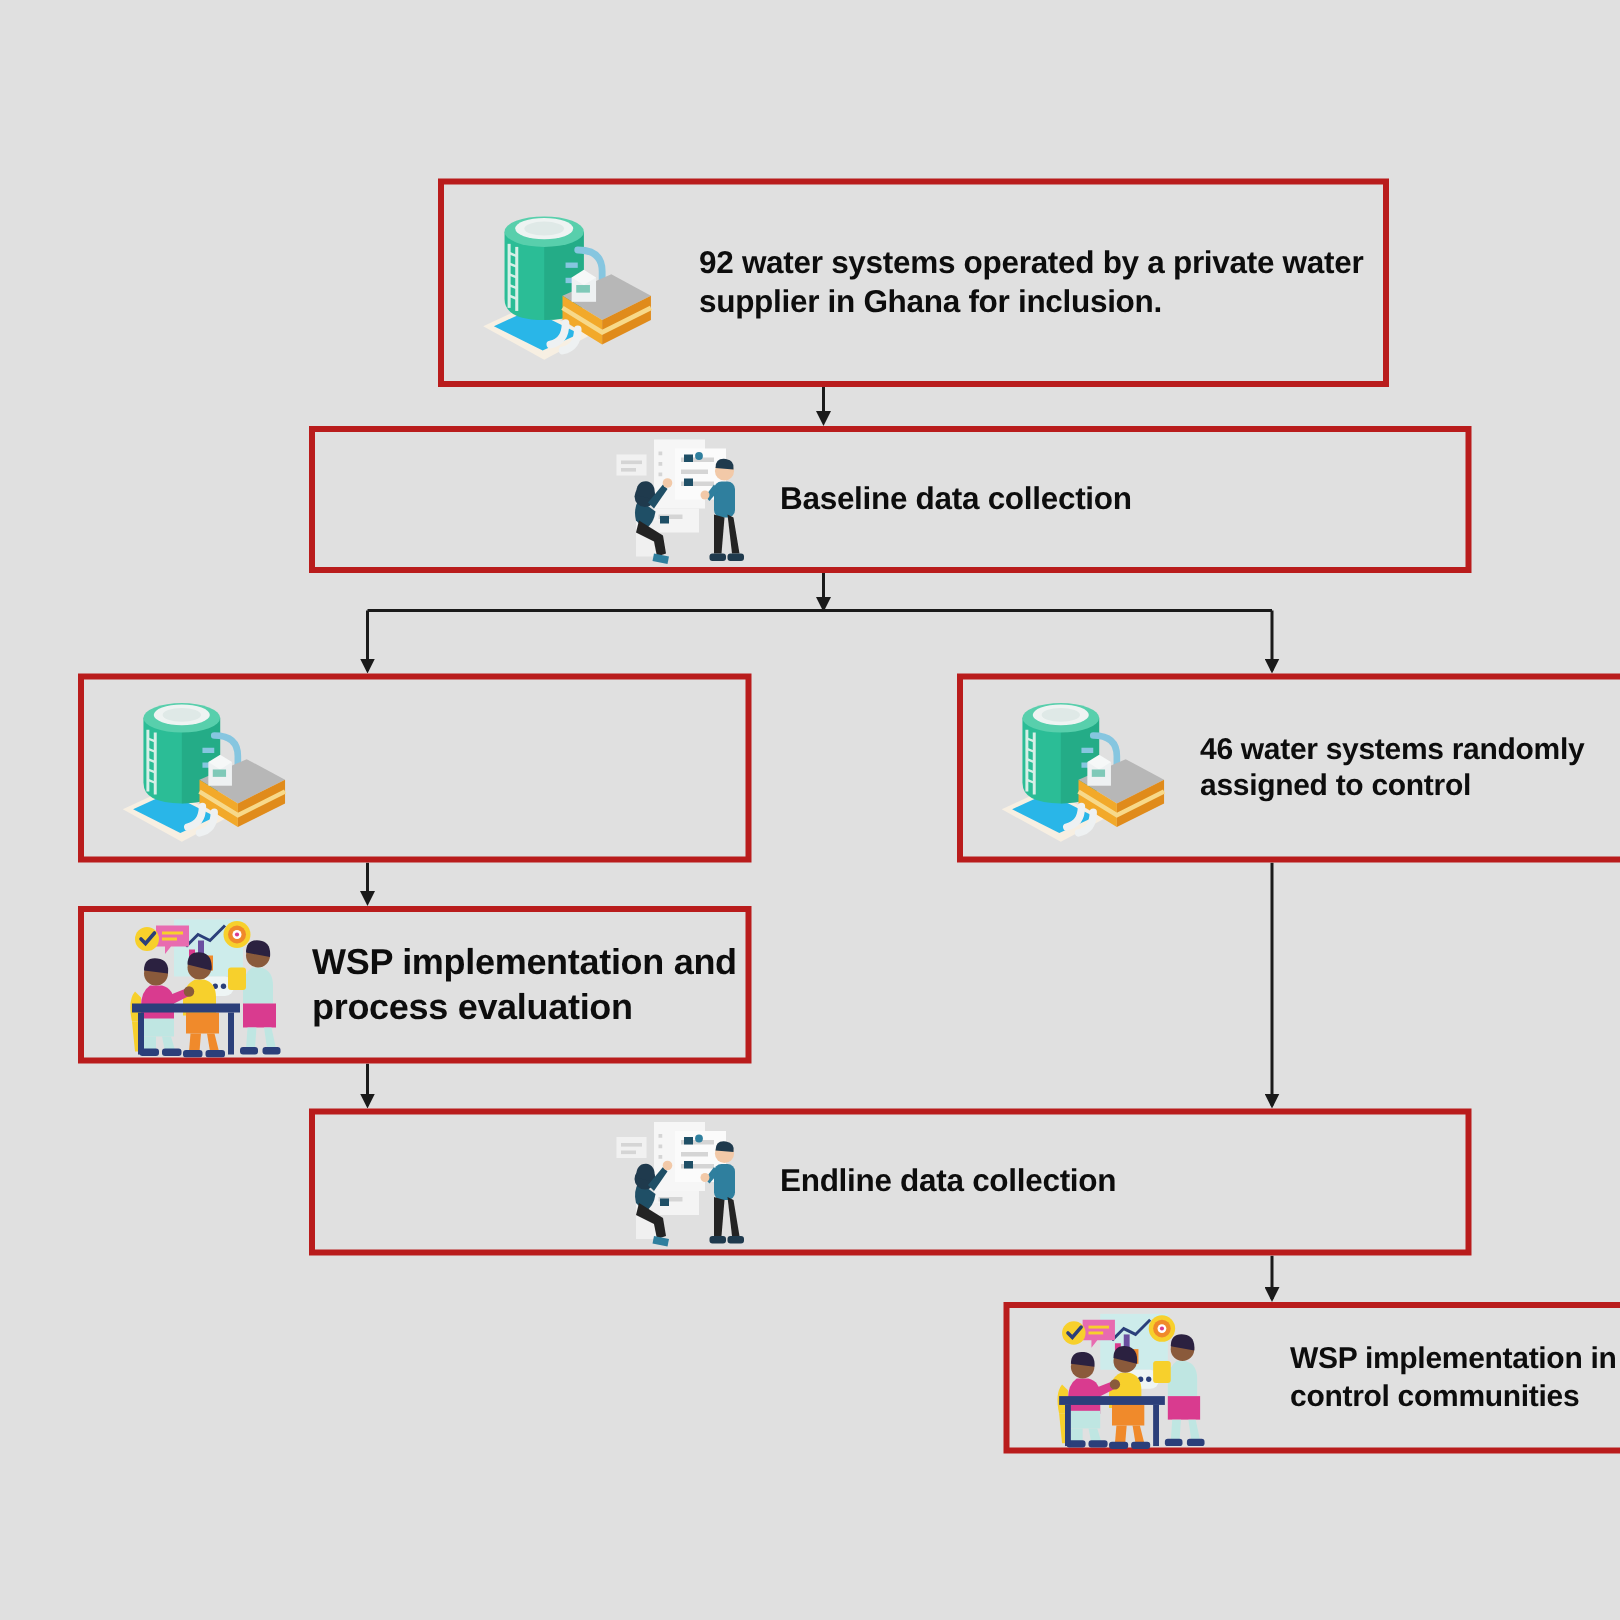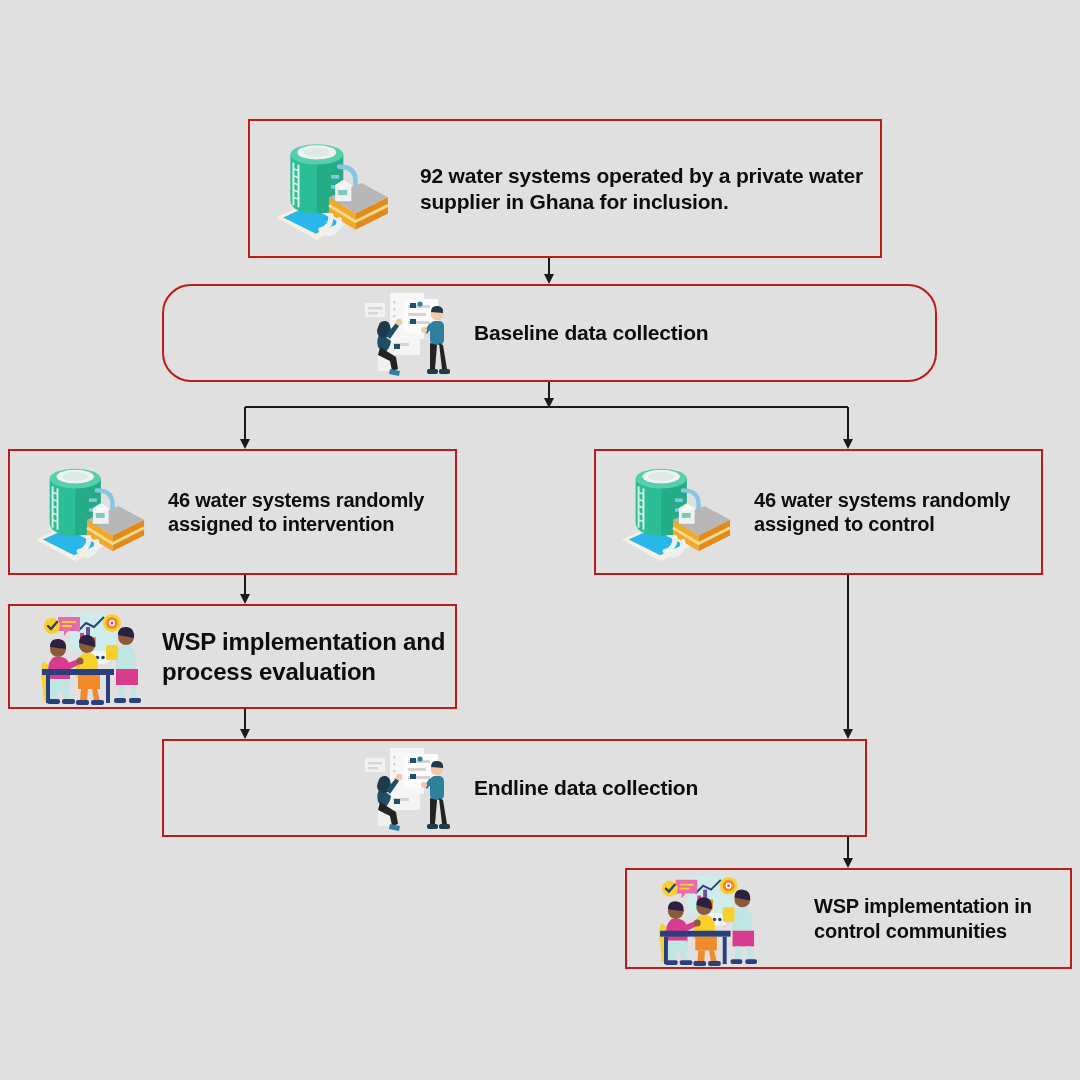--- a/index.html
+++ b/index.html
@@ -14,57 +14,58 @@
     overflow: hidden;
   }
   #stage {
     position: relative;
     width: 1080px;
     height: 1080px;
   }
   .node {
     position: absolute;
     box-sizing: border-box;
-    border: 2px solid #b91c1c;
+    border: 4px solid #b91c1c;
     background: #e0e0e0;
     display: flex;
     align-items: center;
+    margin-left: 44px;
   }
   .node .art {
     flex: 0 0 auto;
     position: relative;
   }
   .node .label {
     font-weight: bold;
     color: #0d0d0d;
     line-height: 1.22;
     letter-spacing: -0.2px;
   }
   
   #node-enrollment { left: 248px; top: 119px; width: 634px; height: 139px; }
   #node-enrollment .art { width: 122px; height: 122px; margin-left: 18px; }
   #node-enrollment .label { font-size: 21px; margin-left: 30px; }
 
-  #node-baseline { left: 162px; top: 284px; width: 775px; height: 98px; border-radius: 29px; }
+  #node-baseline { left: 162px; top: 284px; width: 775px; height: 98px; }
   #node-baseline .art { width: 100px; height: 92px; margin-left: 196px; }
   #node-baseline .label { font-size: 21px; margin-left: 14px; }
 
   #node-intervention { left: 8px; top: 449px; width: 449px; height: 126px; }
   #node-intervention .art { width: 122px; height: 118px; margin-left: 16px; }
   #node-intervention .label { font-size: 20px; margin-left: 20px; }
 
   #node-control { left: 594px; top: 449px; width: 449px; height: 126px; }
   #node-control .art { width: 122px; height: 118px; margin-left: 16px; }
   #node-control .label { font-size: 20px; margin-left: 20px; }
 
   #node-wsp-intervention { left: 8px; top: 604px; width: 449px; height: 105px; }
   #node-wsp-intervention .art { width: 108px; height: 96px; margin-left: 30px; }
   #node-wsp-intervention .label { font-size: 24px; margin-left: 14px; }
 
-  #node-endline { left: 162px; top: 739px; width: 705px; height: 98px; }
+  #node-endline { left: 162px; top: 739px; width: 775px; height: 98px; }
   #node-endline .art { width: 100px; height: 92px; margin-left: 196px; }
   #node-endline .label { font-size: 21px; margin-left: 14px; }
 
   #node-wsp-control { left: 625px; top: 868px; width: 447px; height: 101px; gap: 35px; }
   #node-wsp-control .art { width: 108px; height: 94px; margin-left: 30px; }
   #node-wsp-control .label { font-size: 20px; margin-left: 14px; }
 
   
   .conn {
     position: absolute;
@@ -228,21 +229,20 @@
         <path d="M60 68 L86 84 L86 100 L60 84 Z" fill="#f2a92a"></path>
         <path d="M86 84 L118 68 L118 84 L86 100 Z" fill="#e08b1b"></path>
         <path d="M60 76 L86 92 L118 76" stroke="#f7d98a" stroke-width="3" fill="none"></path>
         <rect x="66" y="56" width="16" height="16" fill="#eef1f2"></rect>
         <path d="M66 56 L74 51 L82 56 L74 61 Z" fill="#f6f8f8"></path>
         <rect x="69" y="61" width="9" height="5" fill="#7fc9b8"></rect>
         <path d="M62 86 Q62 98 52 100" stroke="#eef1f2" stroke-width="5" fill="none" stroke-linecap="round"></path>
         <path d="M70 90 Q70 102 60 104" stroke="#eef1f2" stroke-width="5" fill="none" stroke-linecap="round"></path>
       </svg>
     </div>
-    <div class="label">46 water systems randomly assigned to intervention</div>
   </div>
 
   <div class="node" id="node-control">
     <div class="art">
       <svg viewBox="0 0 120 120" width="122" height="118" xmlns="http://www.w3.org/2000/svg">
         <path d="M8 88 L38 74 L78 94 L48 110 Z" fill="#f7efe2"></path>
         <path d="M15 88 L39 77 L71 93 L47 104 Z" fill="#29b6e8"></path>
         <path d="M22 26 L22 70 Q22 84 48 84 Q74 84 74 70 L74 26 Z" fill="#2bbd96"></path>
         <path d="M48 26 L74 26 L74 70 Q74 84 48 84 Z" fill="#1f9f7c" opacity="0.55"></path>
         <ellipse cx="48" cy="26" rx="26" ry="10" fill="#58cfac"></ellipse>

